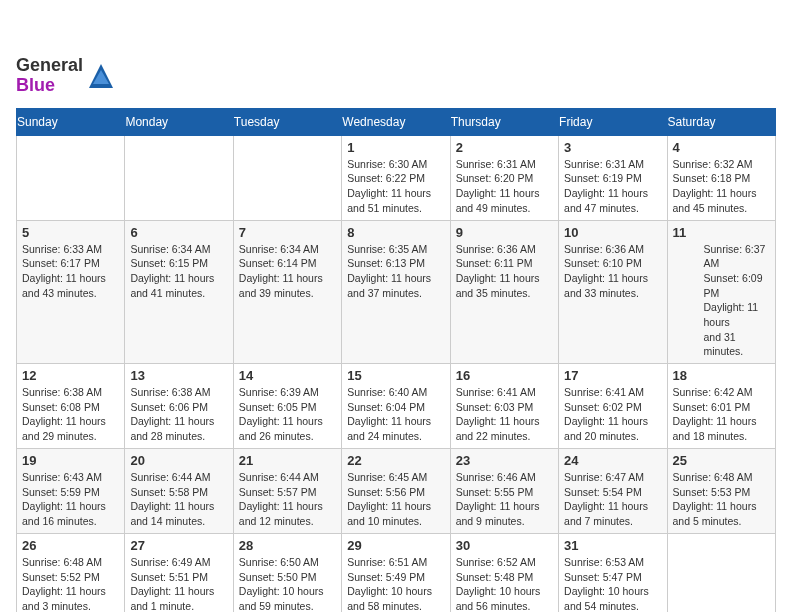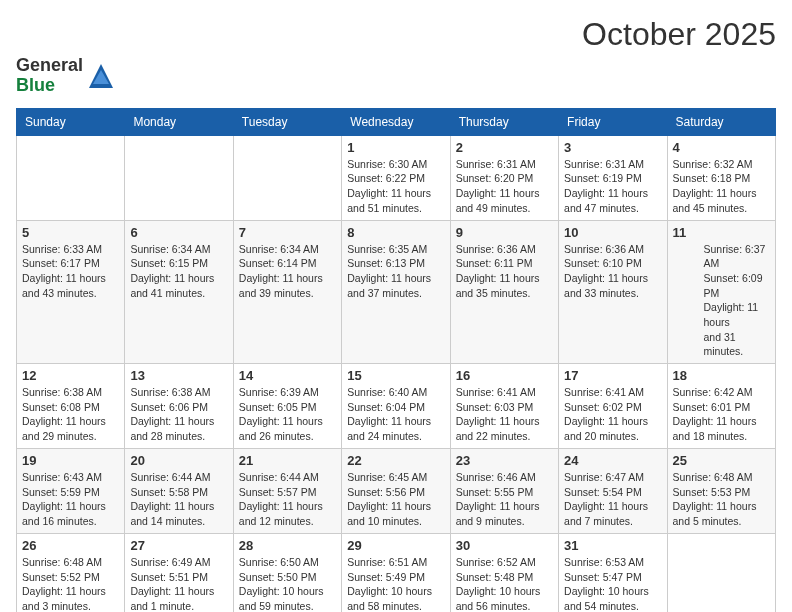--- a/index.html
+++ b/index.html
@@ -27,21 +27,21 @@
       line-height: 1.1;
     }
     .logo-general {
       font-size: 18px;
       font-weight: bold;
       color: #333;
     }
     .logo-blue {
       font-size: 18px;
       font-weight: bold;
-      color: #15803d;
+      color: #a21caf;
     }
     .logo-icon {
       width: 28px;
       height: 28px;
       margin-left: 4px;
     }
     .title-block {
       text-align: right;
     }
     .month-title {
@@ -54,21 +54,21 @@
       color: #555;
     }
     .calendar {
       width: 100%;
       border-collapse: collapse;
       font-size: 11px;
     }
     .calendar th {
       background-color: #1a5fa8;
       color: #fff;
-      padding: 6px 8px;
+      padding: 6px 0;
       text-align: left;
       font-size: 12px;
       font-weight: normal;
       border: 1px solid #1a5fa8;
     }
     .calendar td {
       border: 1px solid #ccc;
       vertical-align: top;
       padding: 4px 5px;
       width: calc(100% / 7);
@@ -108,21 +108,20 @@
     <div class="logo-text">
       <span class="logo-general">General</span>
       <span class="logo-blue">Blue</span>
     </div>
     <svg class="logo-icon" viewBox="0 0 28 28" xmlns="http://www.w3.org/2000/svg">
       <polygon points="14,2 26,26 2,26" fill="#1a5fa8"></polygon>
       <polygon points="14,8 22,22 6,22" fill="#4a90d9"></polygon>
     </svg>
   </div>
   <div class="title-block">
-    <div class="month-title">October 2025</div>
   </div>
 </div>
 
 <table class="calendar">
   <thead>
     <tr>
     <th>Sunday</th>
         <th>Monday</th>
         <th>Tuesday</th>
         <th>Wednesday</th>

